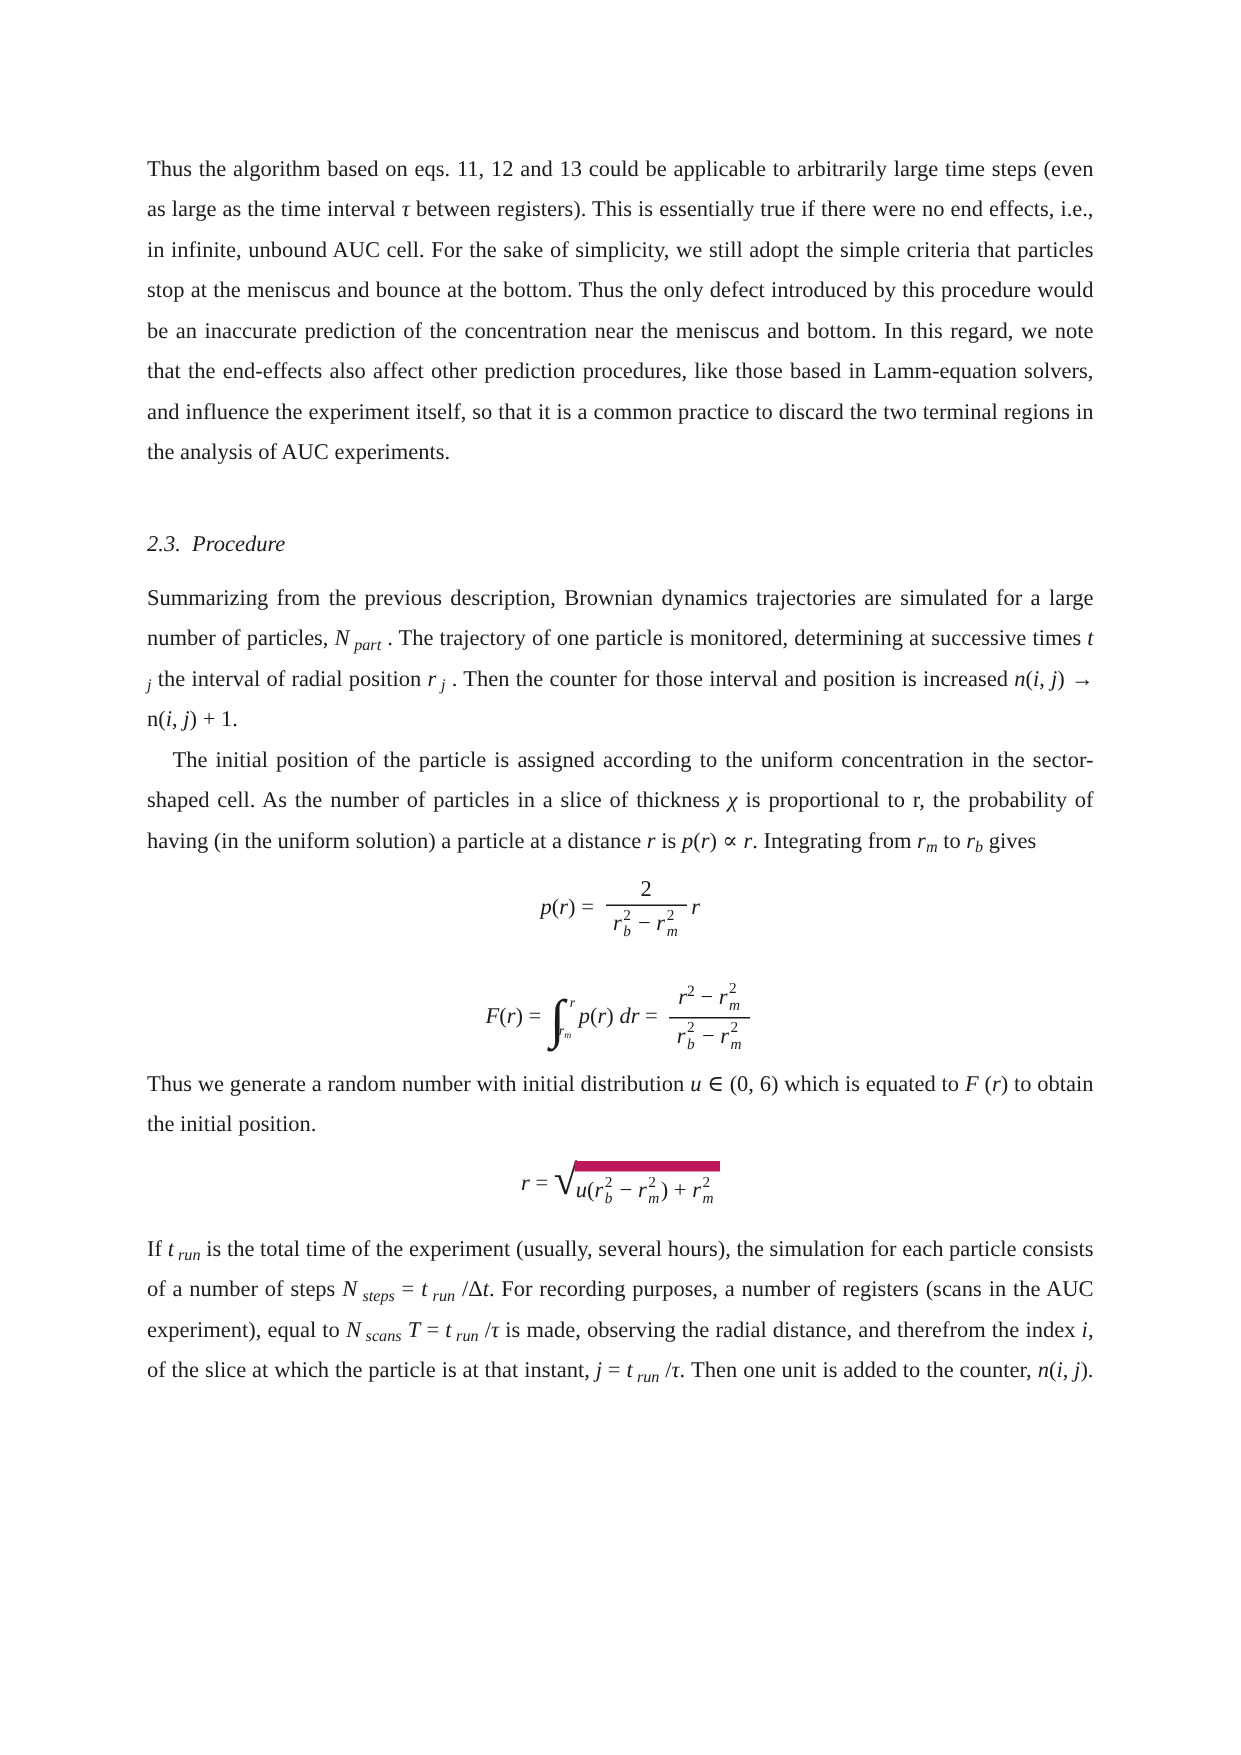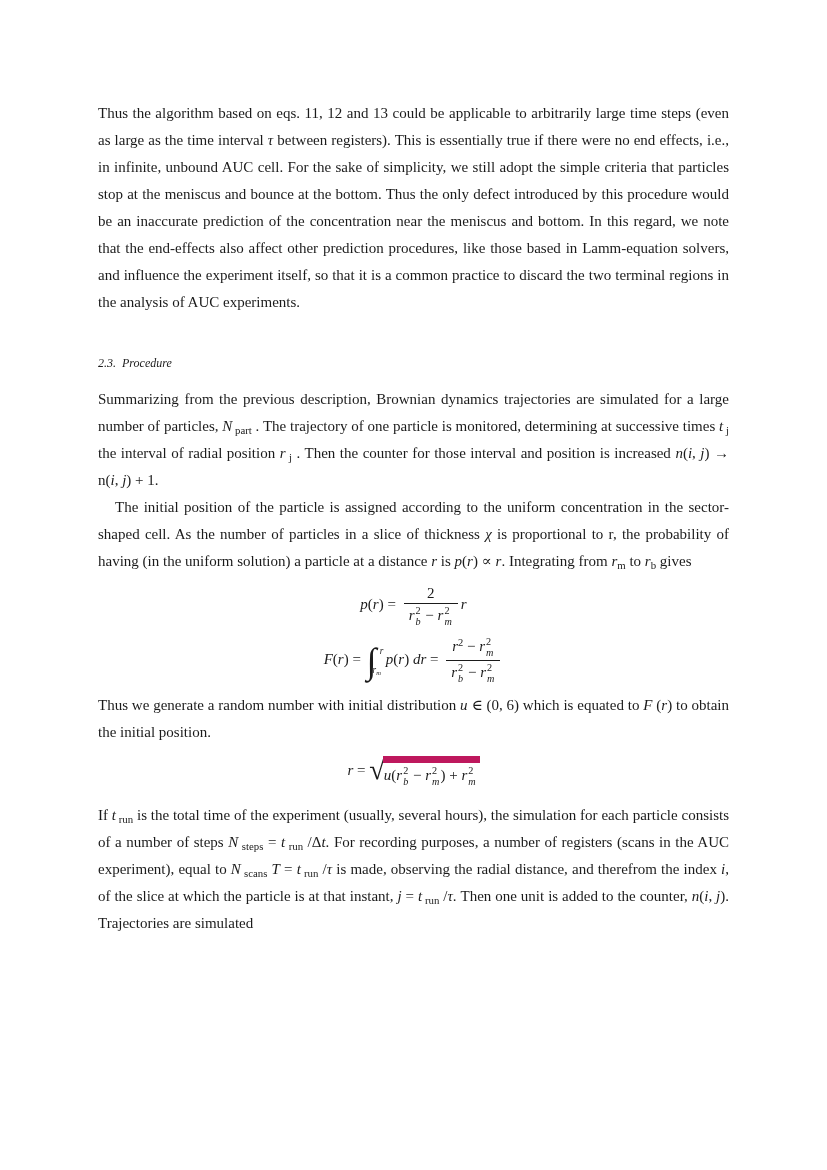--- a/index.html
+++ b/index.html
@@ -11,40 +11,40 @@
     padding: 100px 98px 0 98px;
     background: #ffffff;
     color: #1b1b1b;
     font-family: "Liberation Serif", "DejaVu Serif", serif;
     font-size: 15px;
     line-height: 27px;
   }
   p.body-par { margin: 0; text-align: justify; }
   p.indent { text-indent: 17px; }
   .section-heading {
-    font-size: 12px;
+    font-size: 15px;
     font-weight: normal;
     font-style: italic;
     line-height: 27px;
     margin: 34px 0 9px 0;
   }
   
   .s-i { font-style: italic; }
-  .s-isub { font-size: 0.72em; vertical-align: -0.3em; line-height: 0; }
+  .s-isub { font-style: italic; font-size: 0.72em; vertical-align: -0.3em; line-height: 0; }
   .msup { font-size: 0.7em; vertical-align: 0.5em; line-height: 0; font-style: normal; }
   .msub { font-size: 0.7em; vertical-align: -0.3em; line-height: 0; font-style: italic; }
   .supsub {
     display: inline-block; vertical-align: middle;
     font-size: 0.68em; line-height: 1.05; text-align: left; margin: 0 1px;
   }
   .ss-sup { display: block; font-style: normal; }
   .ss-sub { display: block; font-style: italic; }
   
   .equation { text-align: center; white-space: nowrap; line-height: 1.3; }
-  .eq-1 { margin: 9px 0 10px 0; }
+  .eq-1 { margin: 9px 0 28px 0; }
   .eq-2 { margin: 6px 0 8px 0; }
   .eq-3 { margin: 10px 0 14px 0; }
   .frac { display: inline-block; vertical-align: middle; text-align: center; margin: 0 3px 0 4px; line-height: 1.2; }
   .fnum { display: block; padding: 0 5px 1px 5px; }
   .fden { display: block; border-top: 1px solid #1b1b1b; padding: 2px 5px 0 5px; }
   .intg { display: inline-block; vertical-align: middle; white-space: nowrap; margin: 0 4px 0 2px; }
   .int-sign { font-size: 2.4em; line-height: 1; display: inline-block; vertical-align: middle; font-style: normal; }
   .int-limits {
     display: inline-flex; flex-direction: column; justify-content: space-between;
     vertical-align: middle; height: 3.1em; font-size: 0.62em; line-height: 1.1; margin-left: -3px;

